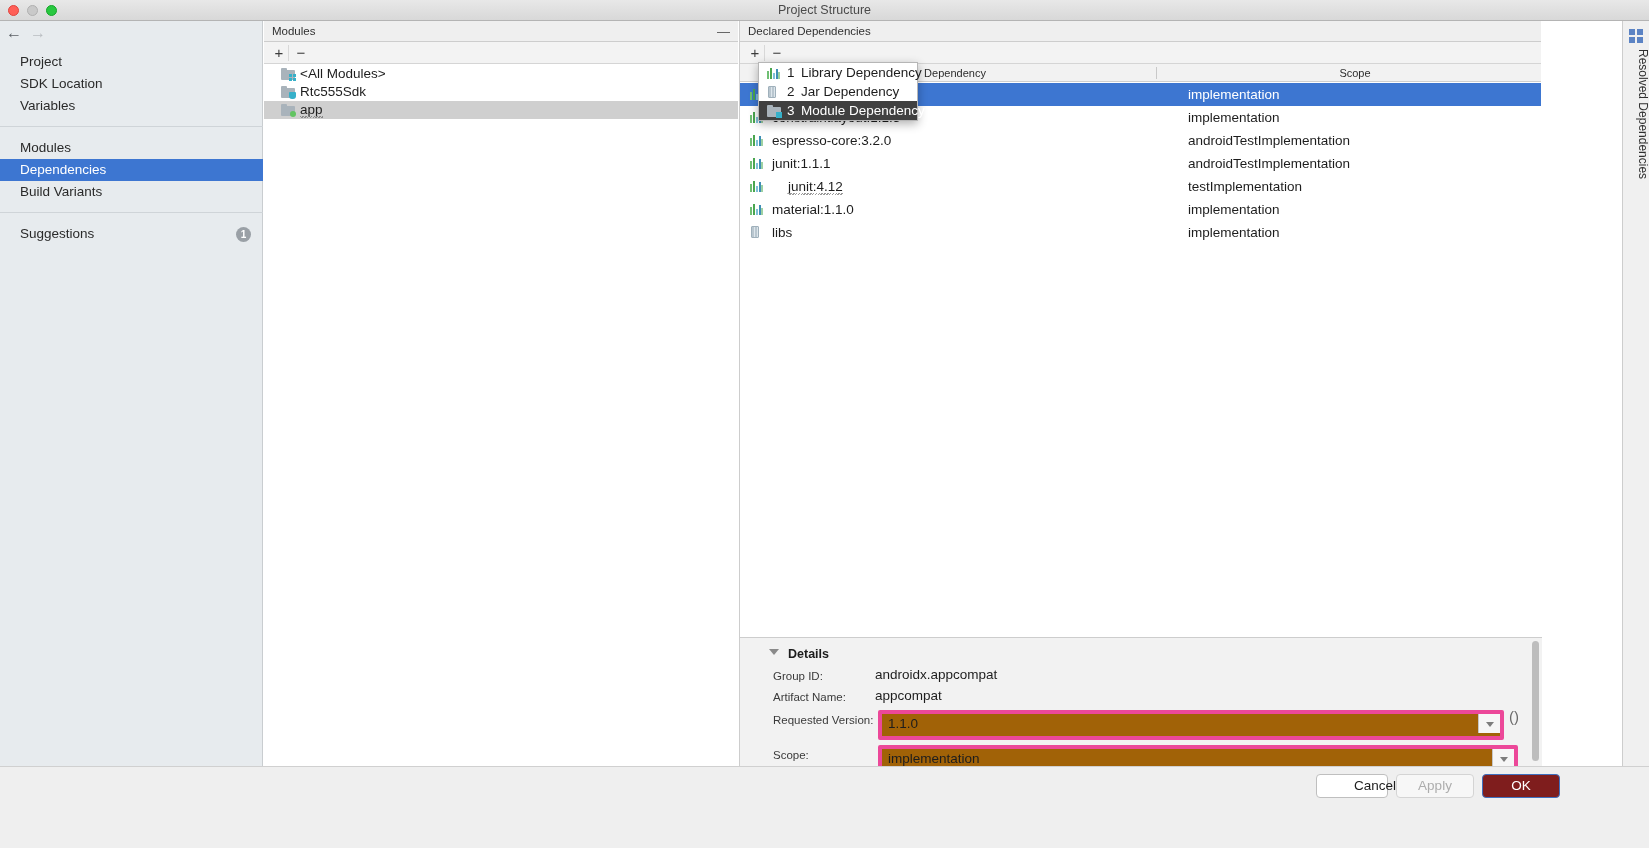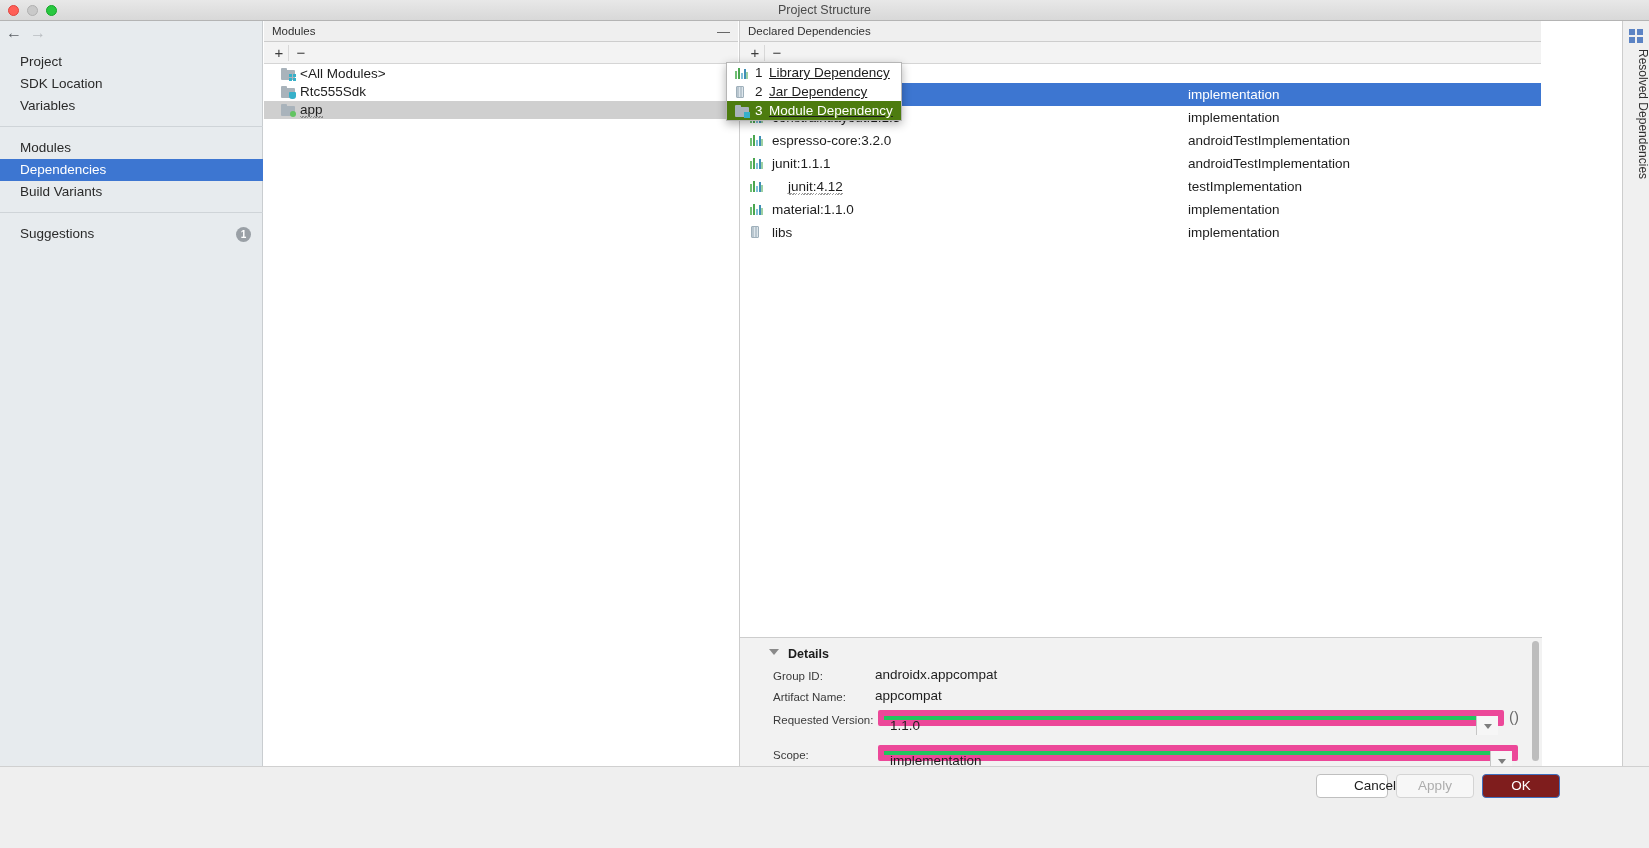--- a/index.html
+++ b/index.html
@@ -147,30 +147,30 @@
   .libicon { position: absolute; left: 10px; top: 6px; width: 13px; height: 11px; }
   .libicon i { position: absolute; bottom: 0; width: 2px; display: block; }
   .jaricon {
     position: absolute; left: 11px; top: 5px; width: 8px; height: 12px;
     background: linear-gradient(to right,#b9c6cf 0 2px,#dde6ec 2px 3px,#b9c6cf 3px 5px,#dde6ec 5px 6px,#b9c6cf 6px 8px);
     border: 1px solid #9fb0bb; border-radius: 1px;
   }
 
   
   .popup {
-    position: absolute; left: 726px; top: 62px; width: 176px;
+    position: absolute; left: 758px; top: 62px; width: 160px;
     background: #ffffff; border: 1px solid #b6b6b6;
-    box-shadow: 0 3px 9px rgba(0,0,0,0.30); z-index: 50; text-decoration: underline;
+    box-shadow: 0 3px 9px rgba(0,0,0,0.30); z-index: 50;
   }
   .popup-item {
     position: relative; height: 19px; line-height: 19px;
     font-size: 13.5px; color: #1d1d1d; padding-left: 28px; white-space: nowrap;
   }
   .popup-item .num { display: inline-block; width: 14px; }
-  .popup-item.highlight { background: #4d7c0f; color: #ffffff; }
+  .popup-item.highlight { background: #404040; color: #ffffff; }
   .popup .libicon { left: 8px; top: 5px; }
   .popup .jaricon { left: 9px; top: 4px; }
   .popup .pficon { position: absolute; left: 8px; top: 4px; width: 14px; height: 12px; }
   .popup .pficon .fbody { position: absolute; left: 0; top: 2px; width: 14px; height: 10px; background: #a9b3bb; border-radius: 1px; }
   .popup .pficon .ftab { position: absolute; left: 0; top: 0; width: 6px; height: 3px; background: #a9b3bb; border-radius: 1px 1px 0 0; }
   .popup .pficon .fdot { position: absolute; right: -1px; bottom: -1px; width: 6px; height: 6px; background: #36b0c9; }
 
   
   .details {
     position: absolute; left: 0; top: 616px; width: 802px; height: 129px;
@@ -181,22 +181,22 @@
     font-weight: bold; color: #1d1d1d;
   }
   .disclosure {
     position: absolute; left: 29px; top: 11px;
     width: 0; height: 0; border-left: 5px solid transparent;
     border-right: 5px solid transparent; border-top: 6px solid #8a8a8a;
   }
   .dlabel { position: absolute; font-size: 11.5px; color: #3a3a3a; text-align: right; }
   .dvalue { position: absolute; font-size: 13.5px; color: #1d1d1d; }
   .dfield {
-    position: absolute; height: 16px; background: #22c55e;
-    border: 6px solid #ec4899; border-radius: 2px;
+    position: absolute; height: 30px; background: #a16207;
+    border: 4px solid #ec4899; border-radius: 2px;
     font-size: 13.5px; line-height: 19px; padding-left: 6px; color: #1d1d1d;
   }
   .dcombo-btn {
     position: absolute; top: 0; right: 0; width: 22px; height: 19px;
     background: #f6f6f6; border-left: 1px solid #c6c6c6;
   }
   .dcombo-btn::after {
     content: ""; position: absolute; left: 7px; top: 8px;
     width: 0; height: 0; border-left: 4px solid transparent;
     border-right: 4px solid transparent; border-top: 5px solid #7d7d7d;
@@ -318,20 +318,25 @@
   <div class="deps-panel">
     <div class="panel-header">
       <span>Declared Dependencies</span>
     </div>
     <div class="toolbar">
       <div class="tb-btn tb-plus">+</div>
       <div class="tb-divider"></div>
       <div class="tb-btn tb-minus">−</div>
     </div>
 
+    <div class="col-header" id="deps-col-header">
+        <span class="ch" style="left: 100px; width: 230px;">Dependency</span>
+        <span class="ch" style="left: 430px; width: 370px;">Scope</span>
+        <span class="cdiv" style="left: 416px;"></span>
+      </div>
     <div id="deps-rows">
         <div class="dep-row selected" style="top: 62px;">
           <span class="libicon">
             <i style="left: 0px; height: 8px; background: rgb(111, 191, 115);"></i>
             <i style="left: 3px; height: 11px; background: rgb(74, 166, 80);"></i>
             <i style="left: 6px; height: 6px; background: rgb(127, 192, 216);"></i>
             <i style="left: 9px; height: 10px; background: rgb(63, 143, 181);"></i>
             <i style="left: 11px; height: 7px; background: rgb(158, 209, 163);"></i>
           </span>
           <span class="dep-name">appcompat:1.1.0</span>

